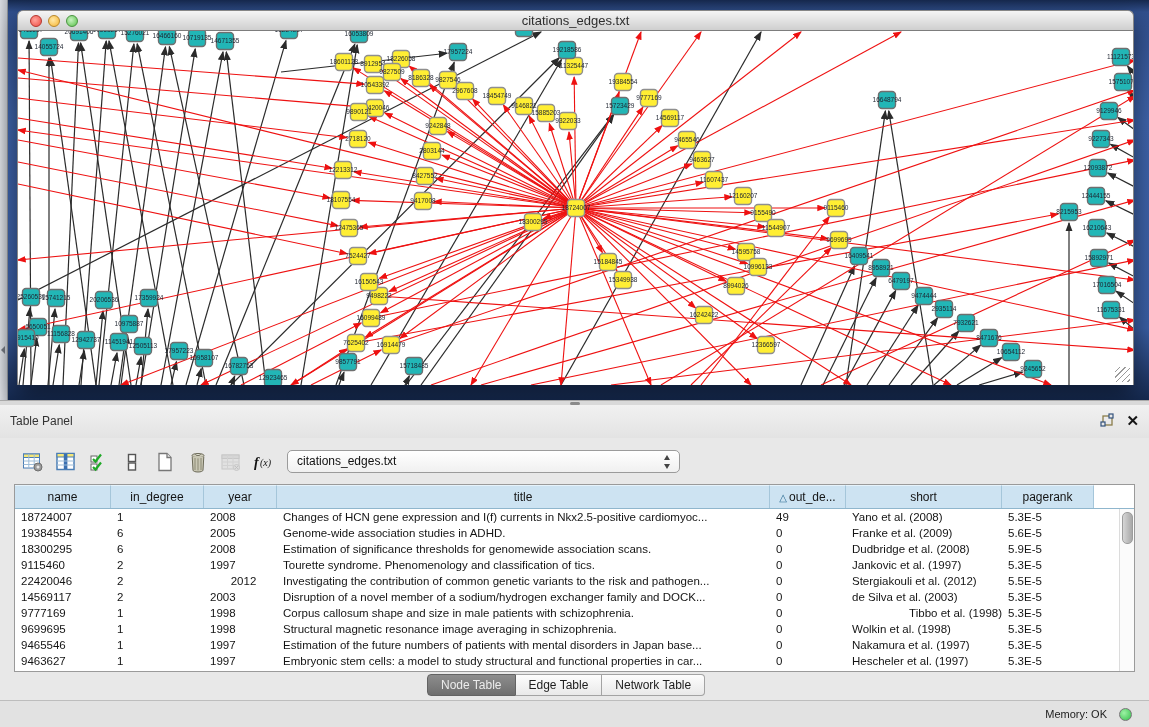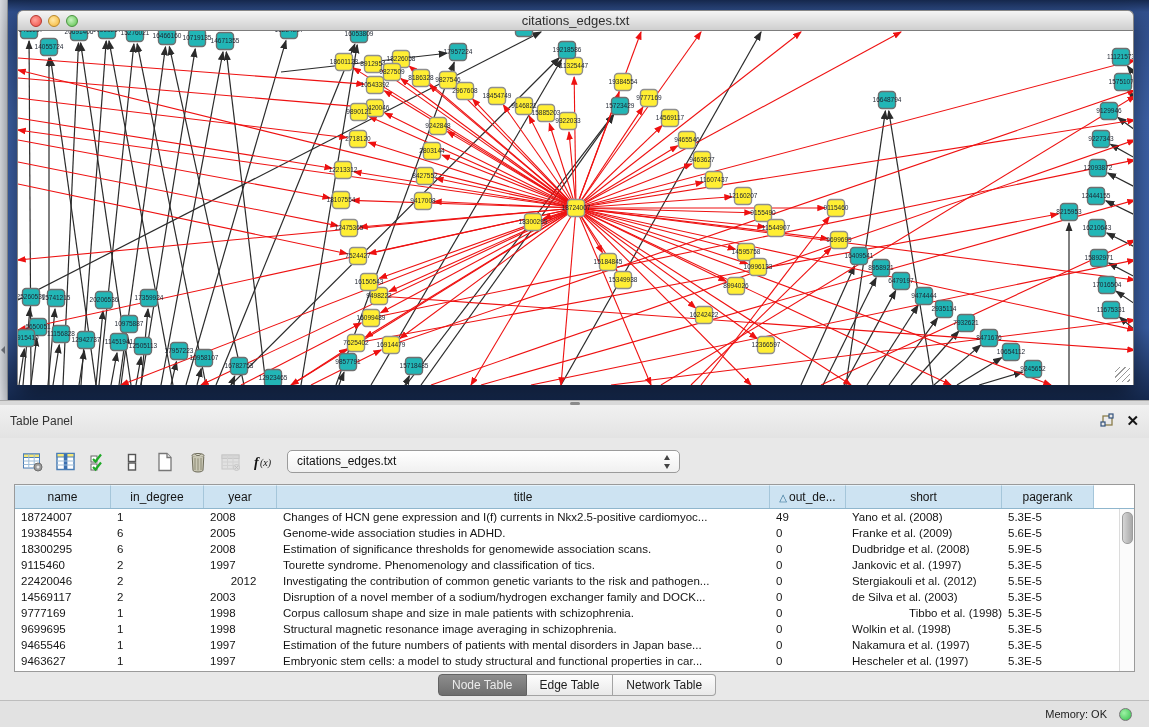--- a/index.html
+++ b/index.html
@@ -60,21 +60,21 @@
   .th.filler{background:#fff;border:none;flex:1;}
   .tbody{position:absolute;left:0;top:24px;right:15px;bottom:0;overflow:hidden;}
   .tr{display:flex;height:16px;}
   .td{box-sizing:border-box;padding-left:6px;font-size:11.5px;line-height:16px;color:#141414;
     white-space:nowrap;overflow:hidden;}
   .vscroll{position:absolute;right:0;top:24px;bottom:0;width:15px;background:#fbfbfb;
     border-left:1px solid #dcdcdc;box-sizing:border-box;}
   .vthumb{position:absolute;left:2px;top:3px;width:9px;height:30px;border-radius:5px;
     background:linear-gradient(90deg,#d6d6d6,#a8a8a8);border:1px solid #9c9c9c;}
   
-  .tabs{position:absolute;left:438px;top:674px;height:22px;display:flex;}
+  .tabs{position:absolute;left:427px;top:674px;height:22px;display:flex;}
   .tab{box-sizing:border-box;padding:0 13px;font-size:12px;line-height:20px;color:#1d1d1d;
     background:linear-gradient(#fdfdfd,#e9e9e9);border:1px solid #a3a3a3;border-left:none;cursor:pointer;}
   .tab:first-child{border-left:1px solid #a3a3a3;border-radius:4px 0 0 4px;}
   .tab:last-child{border-radius:0 4px 4px 0;}
   .tab.sel{background:linear-gradient(#8d8d8d,#6e6e6e);color:#ececec;border-color:#636363;}
   
   .statusbar{position:absolute;left:0;top:700px;width:1149px;height:27px;background:#e2e2e2;
     border-top:1px solid #bdbdbd;box-sizing:border-box;}
   .mem{position:absolute;right:42px;top:0;font-size:11px;color:#1c1c1c;line-height:26px;}
   .memdot{position:absolute;right:17px;top:7px;width:13px;height:13px;border-radius:50%;

